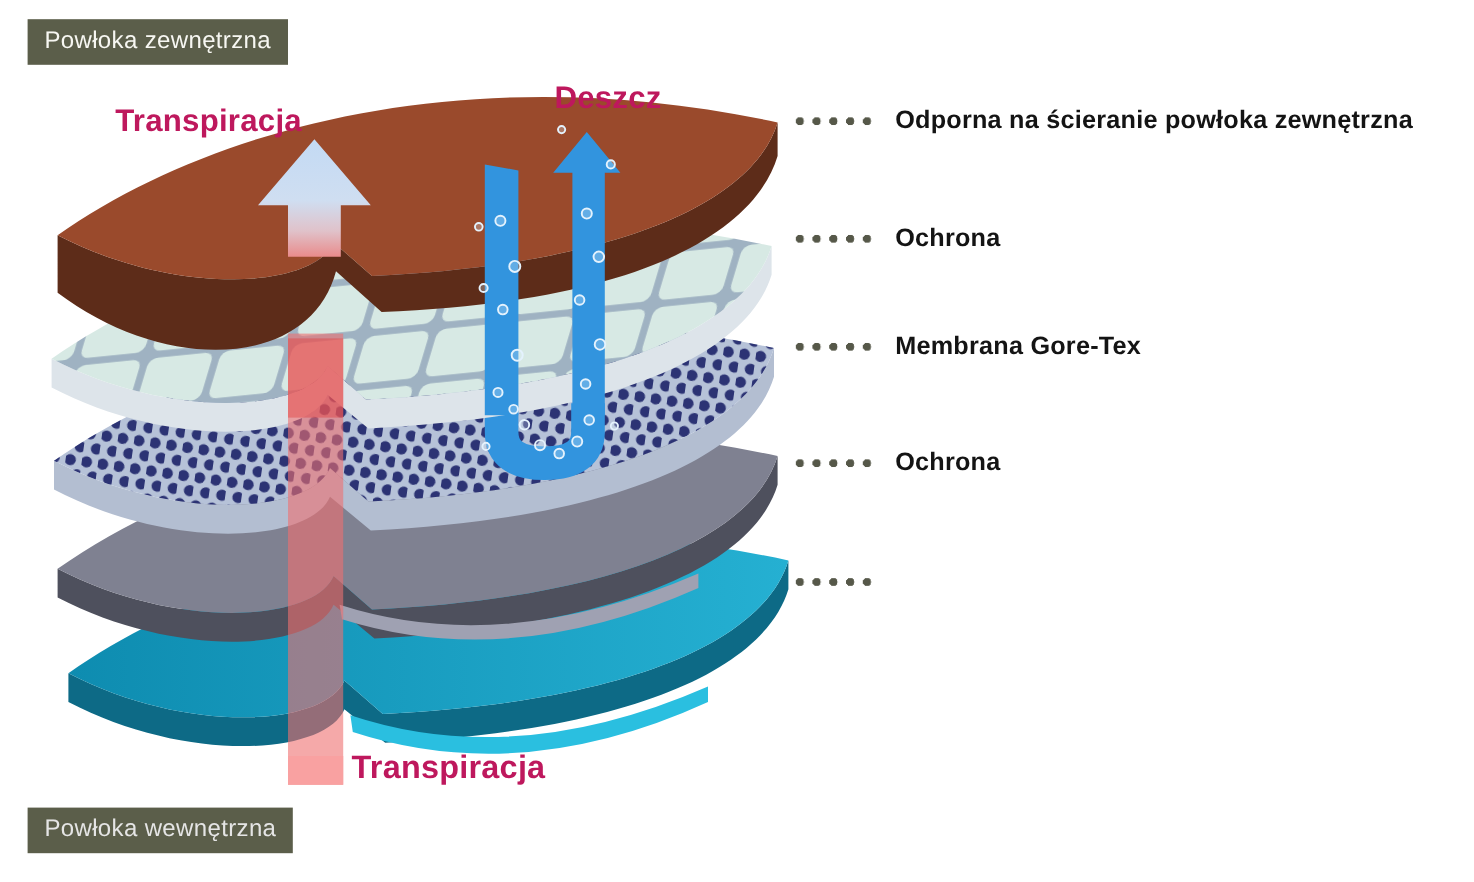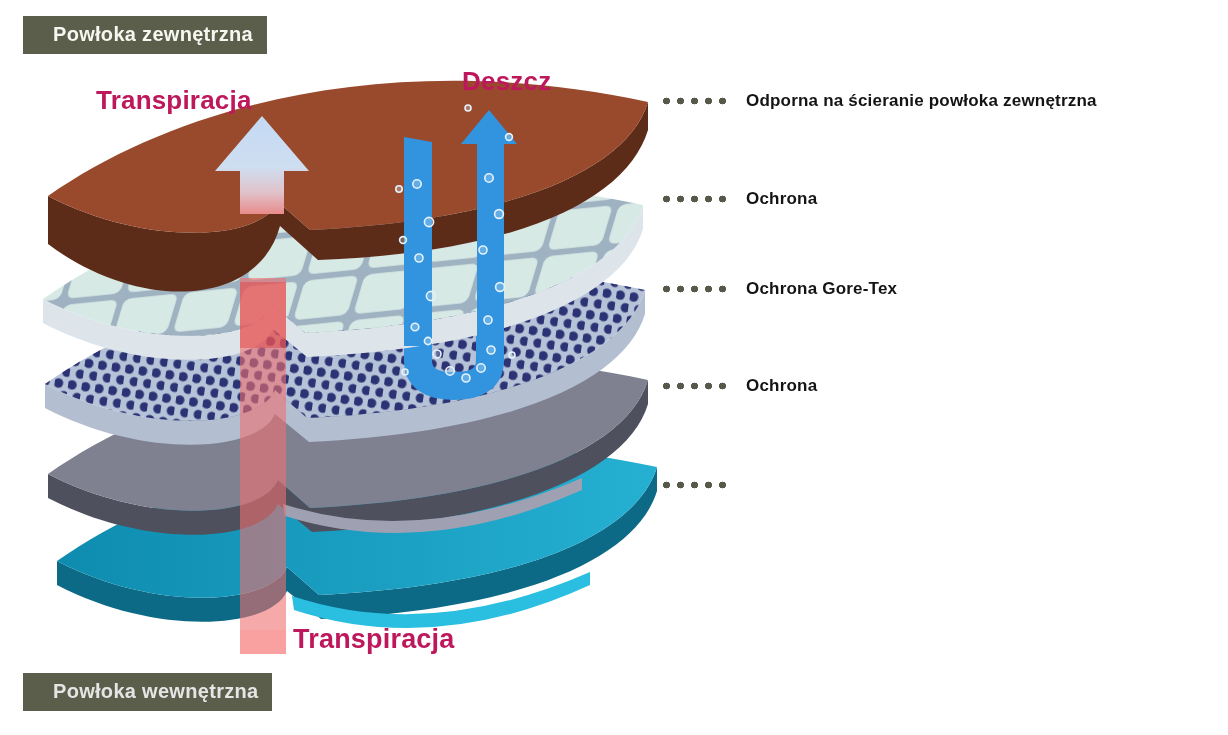--- a/index.html
+++ b/index.html
@@ -4,22 +4,22 @@
 <style>
   html,body{margin:0;padding:0;}
   body{
     width:1228px;height:735px;position:relative;overflow:hidden;
     background:#ffffff;
     font-family:"Liberation Sans", sans-serif;
   }
   .badge{
     position:absolute;left:23px;
     background:#5b5e4a;color:#f7f7f2;
-    font-size:20px;font-weight:700;letter-spacing:.3px;
-    padding:7px 14px 8px 30px;
+    font-size:20px;font-weight:400;letter-spacing:.3px;
+    padding:7px 14px 8px 14px;
   }
   .badge.top{top:16px;}
   .badge.bottom{top:673px;}
   .diag-label{
     position:absolute;color:#be185d;font-weight:600;font-size:26px;letter-spacing:.2px;
     white-space:nowrap;
   }
   #lbl-transp-top{left:96px;top:85px;}
   #lbl-rain{left:462px;top:66px;}
   #lbl-transp-bottom{left:293px;top:624px;font-size:27px;}
@@ -27,21 +27,21 @@
   .legend-row{
     position:absolute;left:663px;height:30px;
     display:flex;align-items:center;gap:15px;
   }
   .leader-dots{
     width:68px;height:8px;flex:0 0 auto;
     background-image:radial-gradient(circle 3.5px at 3.5px 50%, var(--dotc,#565849) 3.3px, transparent 3.6px);
     background-size:14px 8px;background-repeat:repeat-x;background-position:0 50%;
   }
   .legend-label{
-    color:#141414;font-size:17px;font-weight:600;letter-spacing:.2px;white-space:nowrap;
+    color:#141414;font-size:21px;font-weight:600;letter-spacing:.2px;white-space:nowrap;
   }
   svg.diagram{position:absolute;left:0;top:0;pointer-events:none;}
 </style>
 </head>
 <body>
 
 <svg class="diagram" width="1228" height="735" viewBox="0 0 1228 735">
   <defs>
     <path id="ltop" d="M0,128 C140,30 360,-18 600,34 C580,100 470,152 262,162 L230,134 C214,172 100,180 0,128 Z"></path>
     <path id="ledge" d="M600,34 L600,58 C580,124 470,176 264,186 L230,158 C214,196 100,204 0,152 L0,128 C100,180 214,172 230,134 L262,162 C470,152 580,100 600,34 Z"></path>
@@ -144,21 +144,21 @@
   <div class="legend-row" style="top:86px">
     <span class="leader-dots" style="--dotc: #565849;"></span>
     <span class="legend-label">Odporna na ścieranie powłoka zewnętrzna</span>
   </div>
   <div class="legend-row" style="top:184px">
     <span class="leader-dots" style="--dotc: #565849;"></span>
     <span class="legend-label">Ochrona</span>
   </div>
   <div class="legend-row" style="top:274px">
     <span class="leader-dots" style="--dotc: #565849;"></span>
-    <span class="legend-label">Ochrona Gore-Tex</span>
+    <span class="legend-label">Membrana Gore-Tex</span>
   </div>
   <div class="legend-row" style="top:371px">
     <span class="leader-dots" style="--dotc: #565849;"></span>
     <span class="legend-label">Ochrona</span>
   </div>
   <div class="legend-row" style="top:470px">
     <span class="leader-dots" style="--dotc: #565849;"></span>
   </div>
 </div>
 

